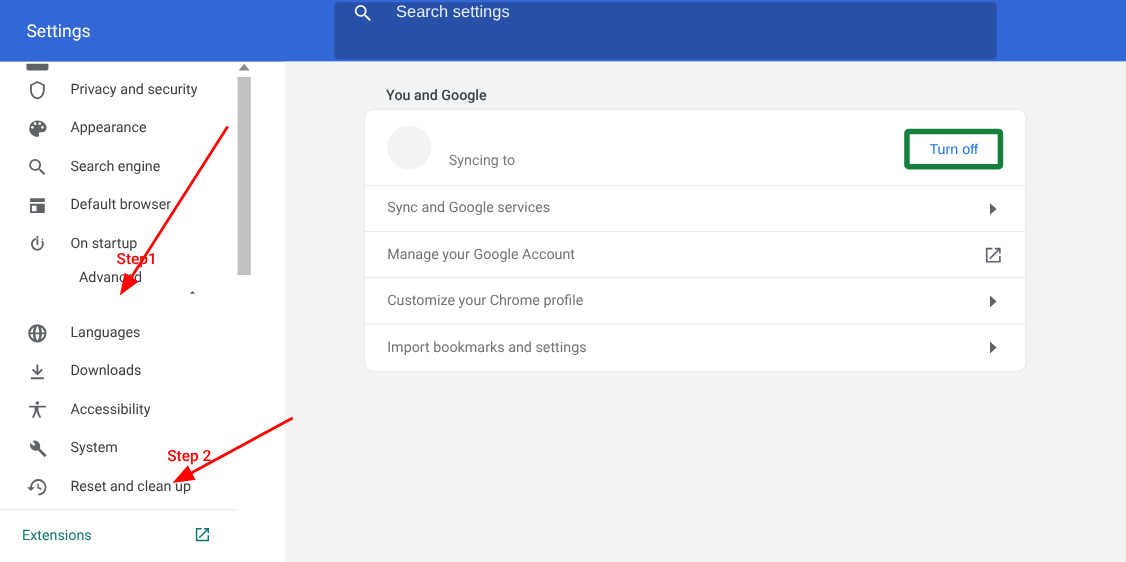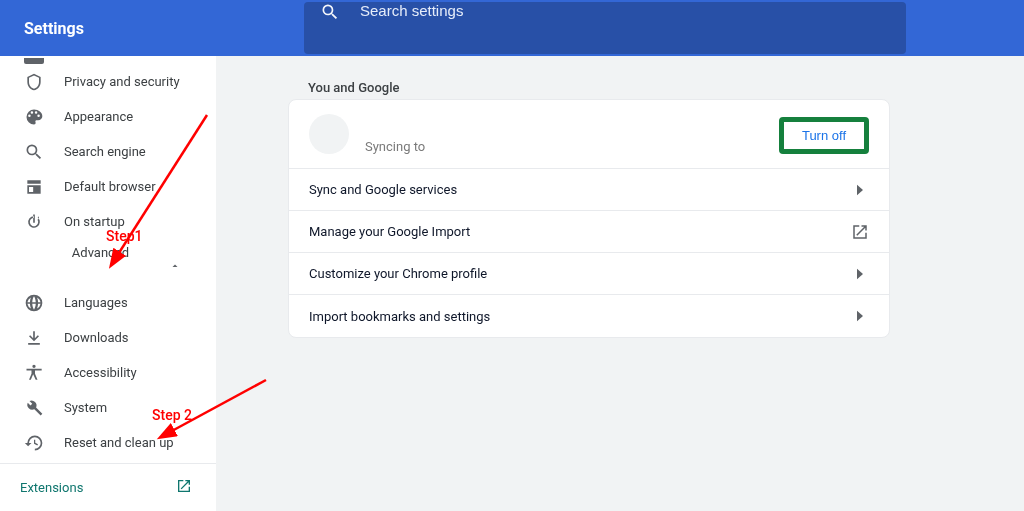--- a/index.html
+++ b/index.html
@@ -1,23 +1,23 @@
 <!DOCTYPE html>
 <html><head>
 <meta charset="utf-8">
 <style>
   * { box-sizing: border-box; margin: 0; padding: 0; }
   html, body { width: 1024px; height: 511px; font-family: "Segoe UI", Roboto, Arial, sans-serif; overflow: hidden; background: #fff; }
   .topbar { height: 56px; background: #3367d6; display: flex; align-items: center; color: #fff; }
-  .topbar-title { width: 304px; padding-left: 24px; font-size: 16px; font-weight: 700; }
+  .topbar-title { width: 304px; padding-left: 24px; font-size: 16px; font-weight: 400; }
   .searchwrap { flex: 0 0 602px; height: 52px; background: #2850a7; border-radius: 4px; display: flex; align-items: flex-start; padding: 0 16px; }
   .searchwrap svg { width: 20px; height: 20px; fill: #fff; opacity: 0.95; }
   .searchwrap input { border: none; background: transparent; outline: none; color: #fff; margin-left: 20px; font-size: 15px; flex: 1; }
   .searchwrap input::placeholder { color: #e6edfa; }
-  .body { display: flex; height: calc(100% - 56px); }
+  .body { display: flex; height: calc(100% - 56px); gap: 43px; }
   .sidebar { width: 216px; position: relative; display: flex; flex-direction: column; }
   .sidebar-scroll { flex: 1; overflow: hidden; padding-top: 0px; }
   .nav-item { display: flex; align-items: center; height: 35px; padding-left: 24px; font-size: 13px; color: #3c4043; cursor: pointer; }
   .nav-item .nav-icon { width: 20px; height: 20px; display: flex; align-items: center; justify-content: center; margin-right: 20px; color: #5f6368; }
   .nav-item .nav-icon svg { width: 20px; height: 20px; fill: currentColor; }
   .partial-top { height: 8px; display:flex; align-items:flex-end; padding-left:24px; }
   .partial-top .bar { width: 20px; height: 6px; background: #5f6368; border-radius: 0 0 2px 2px; }
   .section-header { display: flex; align-items: center; height: 40px; padding: 0 35px 0 20px; font-size: 13px; color: #3c4043; cursor: pointer; margin-top: 6px; flex-direction: column; }
   .section-header .chev { margin-left: auto; color: #5f6368; }
   .extensions { display: flex; align-items: center; height: 48px; padding: 0 24px 0 20px; font-size: 13px; color: #0f766e; border-top: 1px solid #e8eaed; cursor: pointer; }
@@ -28,21 +28,21 @@
   .main { flex: 1; background: #f1f3f4; padding-top: 24px; display: flex; justify-content: flex-start; padding-left: 72px; position: relative; }
   .content { width: 602px; }
   .section-title { font-size: 13px; color: #3c4043; font-weight: 500; margin-bottom: 4px; padding-left: 20px; }
   .card { background: #fff; border: 1px solid #e8eaed; border-radius: 8px; overflow: hidden; }
   .sync-row { display: flex; align-items: flex-end; padding: 14px 20px; border-bottom: 1px solid #e8eaed; }
   .avatar { width: 40px; height: 40px; border-radius: 50%; background: #f1f3f4; flex-shrink: 0; margin-right: 16px; }
   .sync-text { flex: 1; font-size: 13px; color: #7a7a7a; padding-top: 12px; }
   .turnoff { border: 5px solid #15803d; background: #fff; color: #1a73e8; font-size: 13px; padding: 6px 18px; border-radius: 4px; cursor: pointer; font-weight: 500; }
   .row { display: flex; align-items: center; height: 42px; padding: 0 20px; border-bottom: 1px solid #e8eaed; cursor: pointer; }
   .row:last-child { border-bottom: none; }
-  .row-label { font-size: 13px; color: #0f172a; flex: 1; }
+  .row-label { font-size: 13px; color: #737373; flex: 1; }
   .row .tail { color: #5f6368; display:flex; align-items:center; }
   .row .tail svg { width: 18px; height: 18px; fill: currentColor; }
   .annot { position: absolute; color: #ff0000; font-size: 14px; font-weight: 500; pointer-events: none; }
 </style>
 </head>
 <body>
 
 <div class="topbar">
   <div class="topbar-title">Settings</div>
   <div class="searchwrap">
@@ -177,21 +177,21 @@
         </div>
         <div class="row">
           <span class="row-label">Sync and Google services</span>
           <span class="tail">
               <svg viewBox="0 0 24 24" width="10" height="10">
                 <path d="M8 5l8 7-8 7z"></path>
               </svg>
             </span>
         </div>
         <div class="row">
-          <span class="row-label">Manage your Google Import</span>
+          <span class="row-label">Manage your Google Account</span>
           <span class="tail">
               <svg viewBox="0 0 24 24">
                 <path d="M14 3v2h3.59L7 15.59 8.41 17 19 6.41V10h2V3h-7zM5 5h6V3H3v18h18v-8h-2v6H5V5z"></path>
               </svg>
             </span>
         </div>
         <div class="row">
           <span class="row-label">Customize your Chrome profile</span>
           <span class="tail">
               <svg viewBox="0 0 24 24" width="10" height="10">

